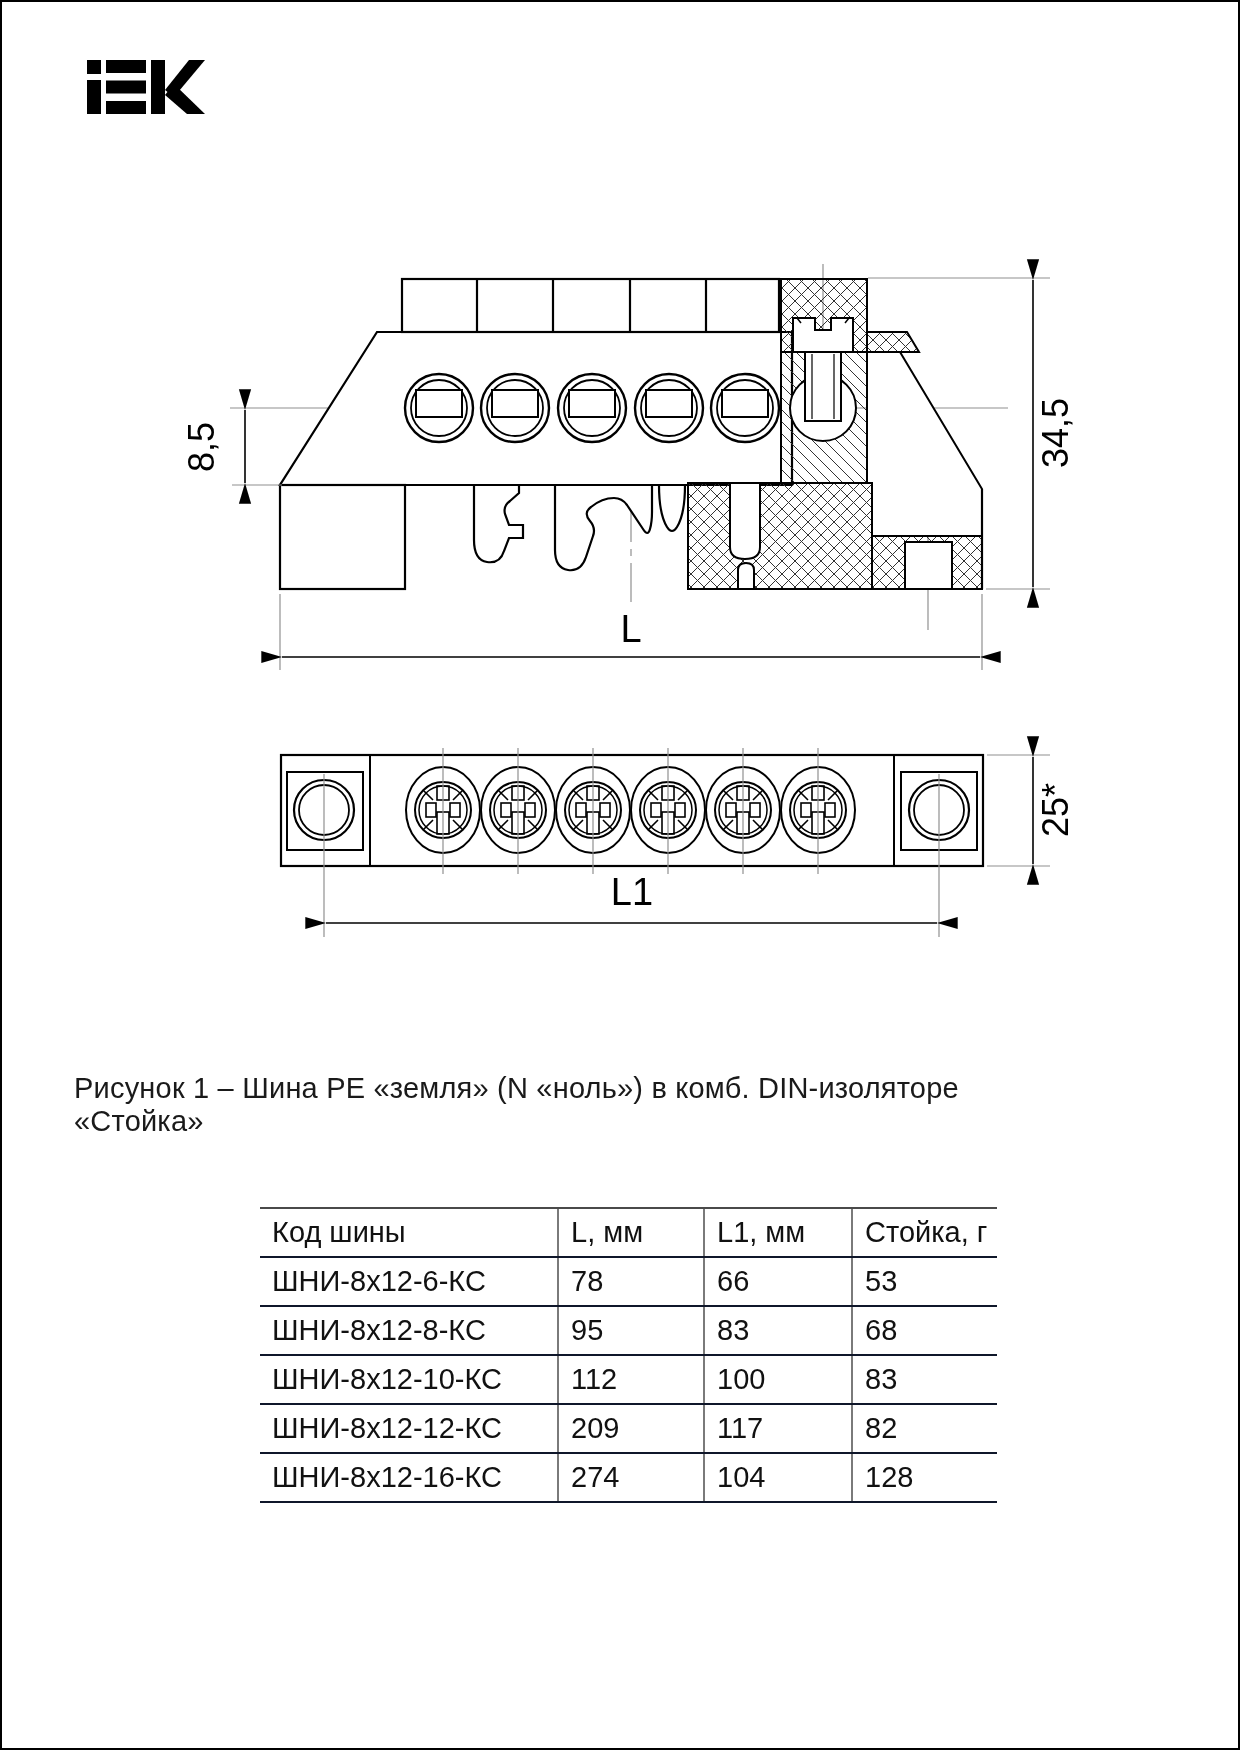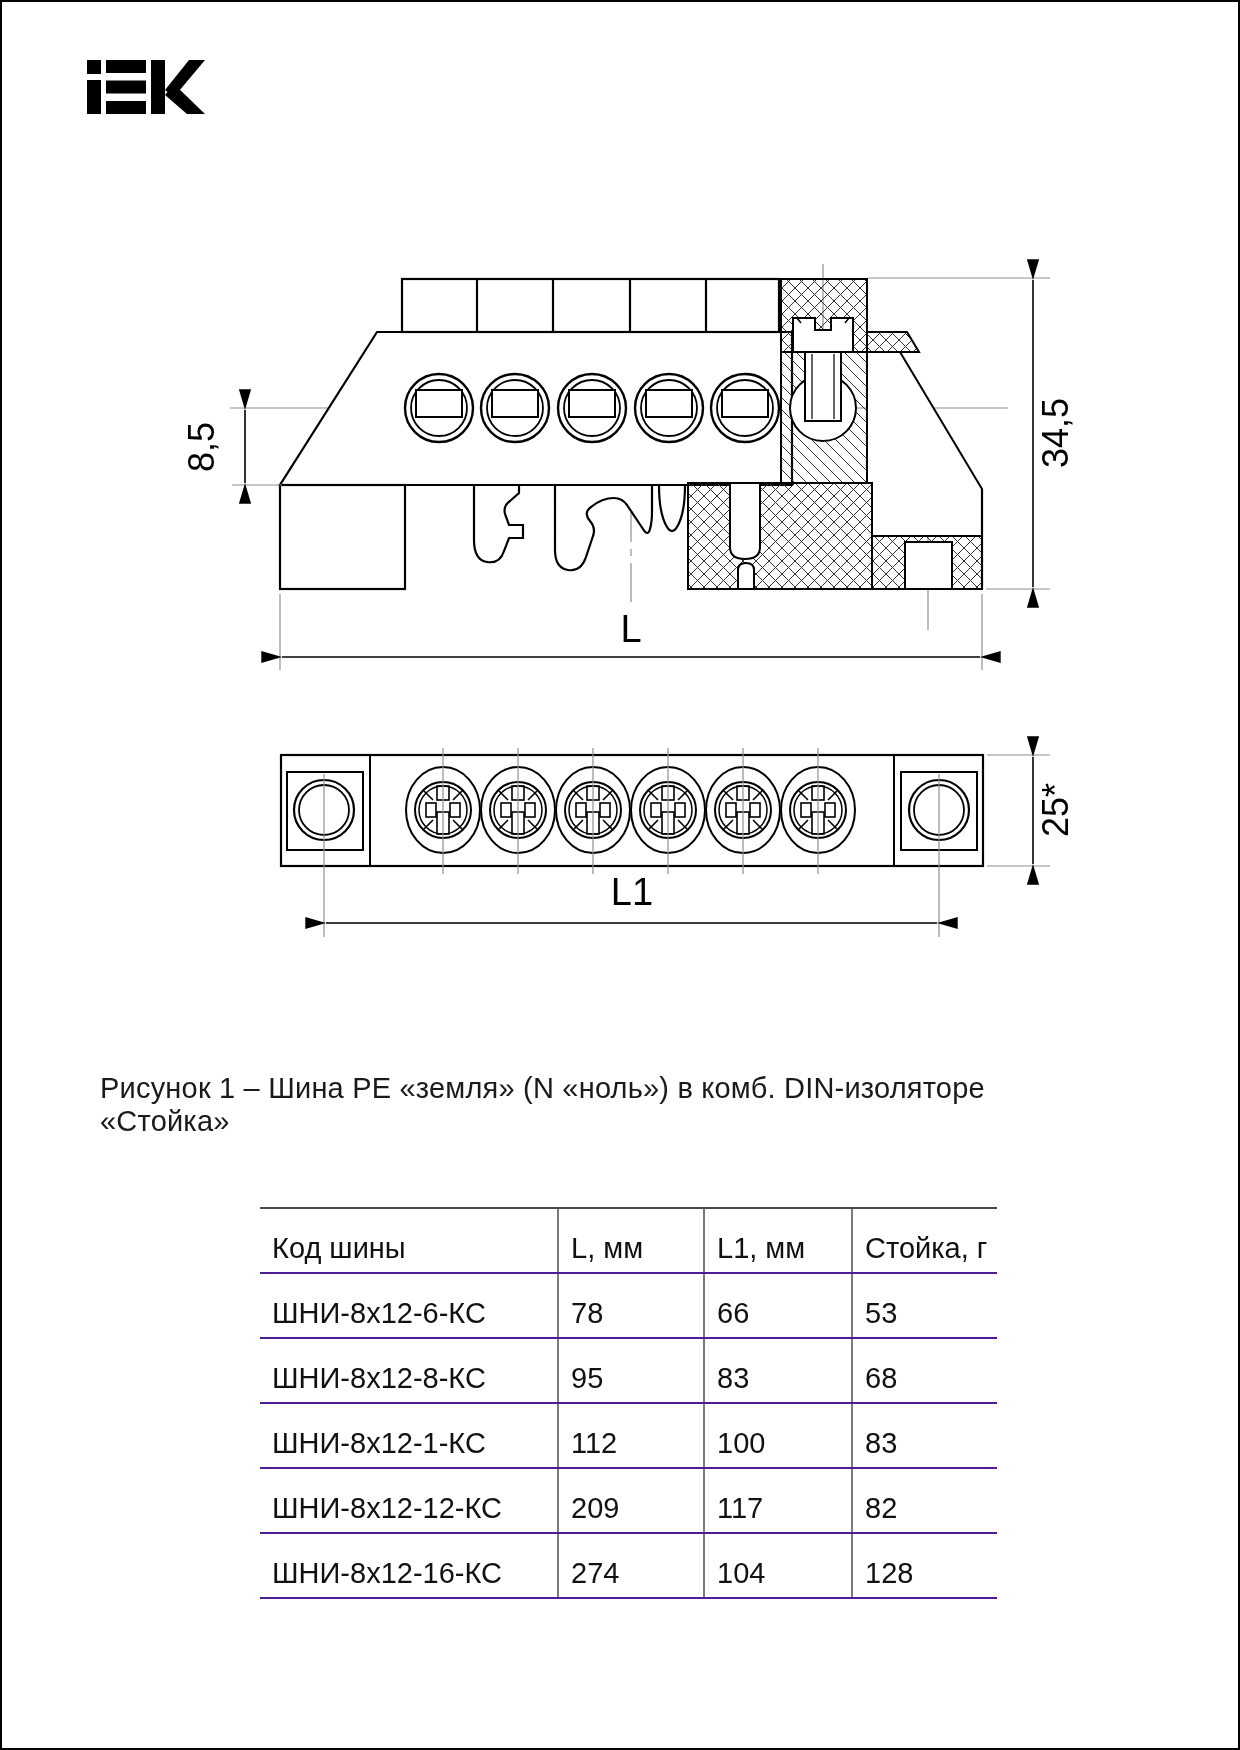--- a/index.html
+++ b/index.html
@@ -1,25 +1,25 @@
 <!DOCTYPE html>
 <html><head>
 <meta charset="utf-8">
 <style>
   html,body{margin:0;padding:0;background:#e8e8e8;}
   .page{position:relative;width:1240px;height:1750px;background:#fff;margin:0 auto;
         box-sizing:border-box;border:2px solid #000;overflow:hidden;
         font-family:"Liberation Sans", sans-serif;color:#111;}
   .drawing{position:absolute;left:0;top:0;width:1240px;height:1750px;}
-  .caption{position:absolute;left:98px;top:1070px;width:1000px;font-size:29px;
+  .caption{position:absolute;left:72px;top:1070px;width:1000px;font-size:29px;
            letter-spacing:0.2px;color:#1a1a1a;}
   .spec-table{position:absolute;left:258px;top:1205px;width:737px;border-collapse:collapse;
               table-layout:fixed;font-size:29px;color:#111;}
-  .spec-table td{border-top:2px solid #4a4a4a;border-bottom:2px solid #4c1d95;
-                 height:47px;padding:16px 0 0 12px;vertical-align:middle;white-space:nowrap;}
+  .spec-table td{border-top:2px solid #4a4a4a;border-bottom:2px solid #0f172a;
+                 height:47px;padding:0 0 0 12px;vertical-align:middle;white-space:nowrap;}
   .spec-table tr td + td{border-left:2px solid #7a7a7a;}
   .spec-table col.c0{width:298px;} .spec-table col.c1{width:146px;}
   .spec-table col.c2{width:148px;} .spec-table col.c3{width:145px;}
   svg text{font-family:"Liberation Sans", sans-serif;fill:#000;}
 </style>
 </head>
 <body>
 
 <div class="page">
 
@@ -230,21 +230,21 @@
           <td>66</td>
           <td>53</td>
         </tr>
         <tr>
           <td>ШНИ-8х12-8-КС</td>
           <td>95</td>
           <td>83</td>
           <td>68</td>
         </tr>
         <tr>
-          <td>ШНИ-8х12-1-КС</td>
+          <td>ШНИ-8х12-10-КС</td>
           <td>112</td>
           <td>100</td>
           <td>83</td>
         </tr>
         <tr>
           <td>ШНИ-8х12-12-КС</td>
           <td>209</td>
           <td>117</td>
           <td>82</td>
         </tr>

